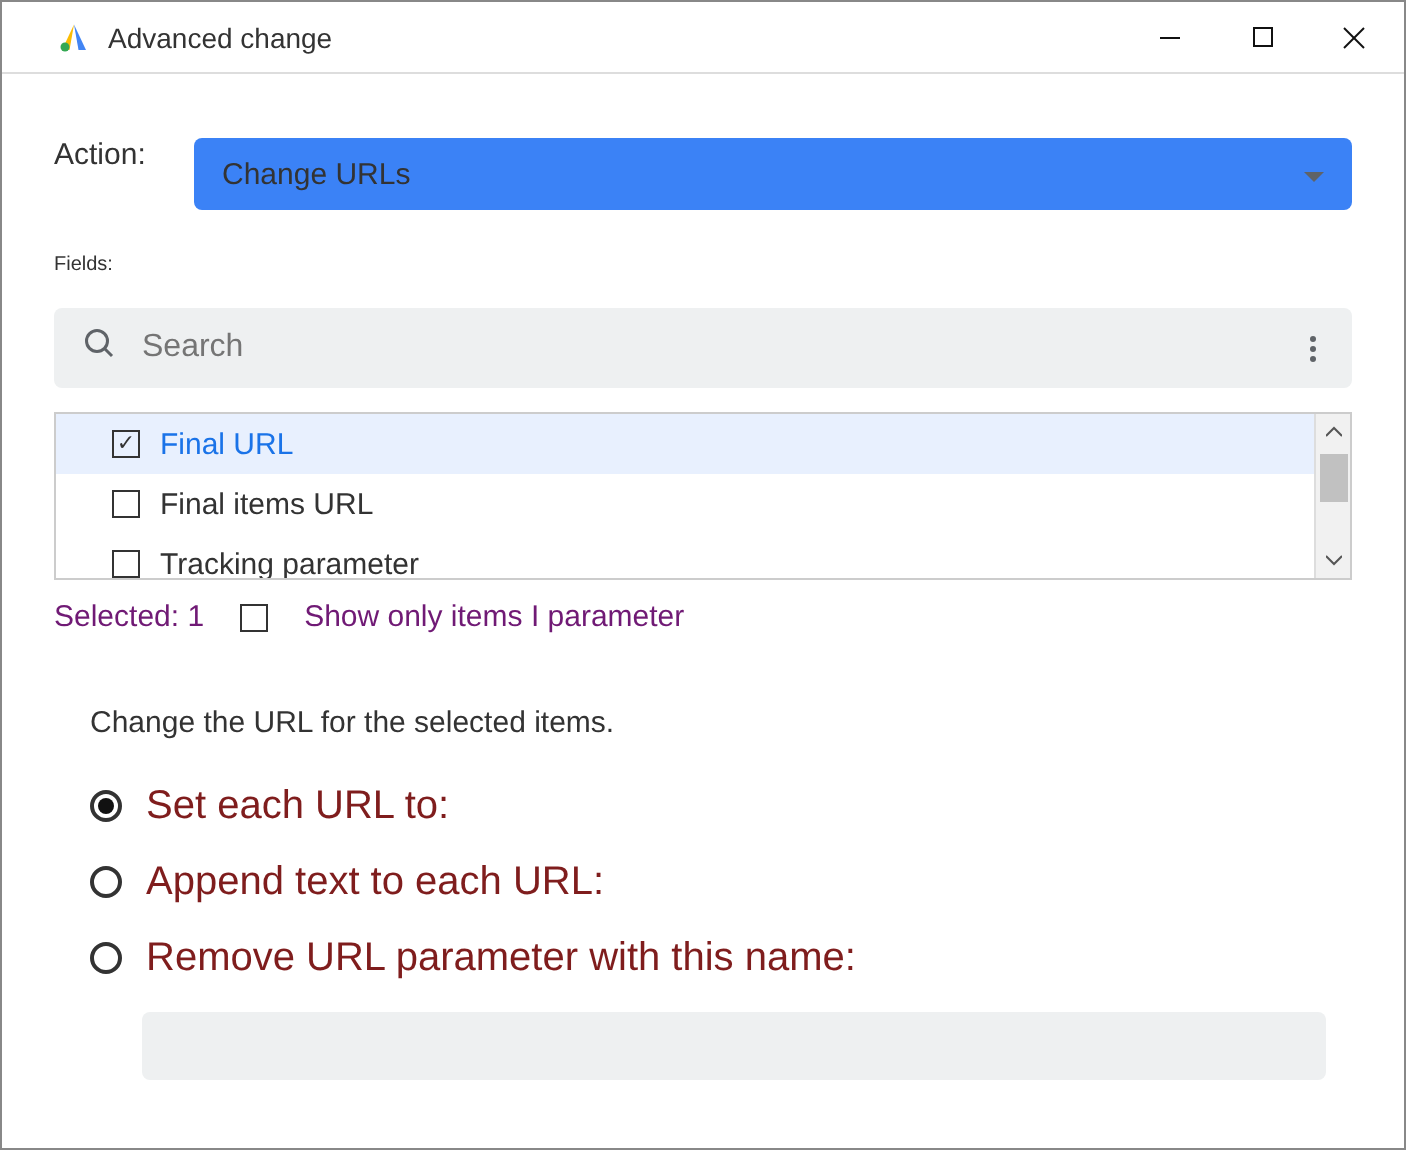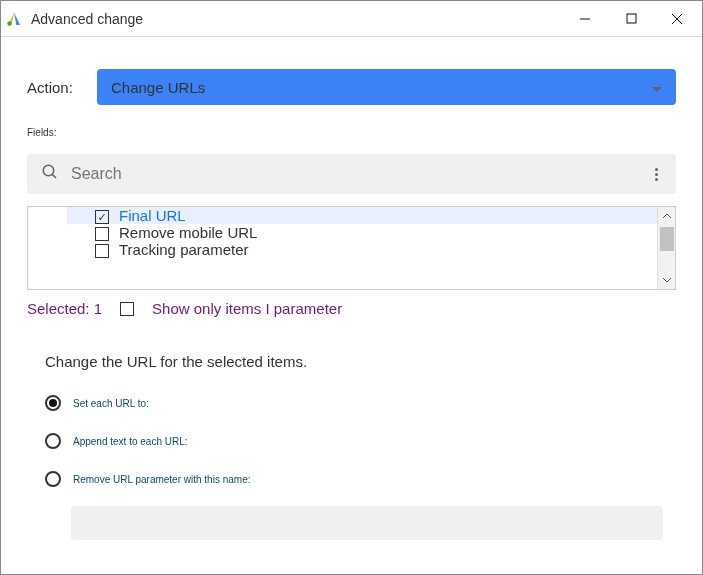--- a/index.html
+++ b/index.html
@@ -1,48 +1,48 @@
 <!DOCTYPE html>
 <html><head>
 <meta charset="utf-8">
 <style>
 * { box-sizing: border-box; margin: 0; padding: 0; font-family: Arial, sans-serif; }
 body { background: #fff; width: 703px; height: 575px; border: 1px solid #888; overflow: hidden; }
-.titlebar { display: flex; align-items: center; height: 36px; padding: 0 2px 0 4px; border-bottom: 1px solid #ddd; }
+.titlebar { display: flex; align-items: center; height: 36px; padding: 0 2px 0 27px; border-bottom: 1px solid #ddd; }
 .logo { width: 18px; height: 18px; margin-right: 8px; }
 .title { font-size: 14px; color: #333; flex: 1; }
 .win-controls { display: flex; }
 .win-btn { width: 46px; height: 32px; display: flex; align-items: center; justify-content: center; font-size: 14px; }
 .win-btn svg { stroke: #111; stroke-width: 1; fill: none; }
 .content { padding: 10px 26px 0 26px; }
-.row-action { display: flex; align-items: center; margin: 22px 0 0 0; }
+.row-action { display: flex; margin: 22px 0 0 0; }
 .action-label { font-size: 15px; color: #333; width: 70px; }
 .dropdown { flex: 1; background: #3b82f6; border-radius: 4px; height: 36px; display: flex; align-items: center; padding: 0 14px; font-size: 15px; color: #333; position: relative; }
 .caret { position: absolute; right: 14px; }
 .fields-label { font-size: 10px; color: #333; margin-top: 22px; }
 .searchbar { margin-top: 16px; background: #eef0f1; border-radius: 4px; height: 40px; display: flex; align-items: center; padding: 0 14px; }
 .search-icon { margin-right: 12px; color: #5f6368; }
 .search-input { flex: 1; border: none; background: transparent; font-size: 16px; outline: none; color: #5f6368; }
 .kebab { display: flex; flex-direction: column; gap: 2px; padding: 4px; }
 .kebab span { width: 3px; height: 3px; background: #5f6368; border-radius: 50%; }
 .listbox { margin-top: 12px; border: 1px solid #ccc; height: 84px; display: flex; }
 .list-items { flex: 1; overflow: hidden; }
-.list-row { display: flex; align-items: flex-end; height: 17px; padding: 0 0 0 28px; font-size: 15px; color: #333; margin-left: 39px; }
+.list-row { display: flex; align-items: center; height: 30px; padding: 0 0 0 28px; font-size: 15px; color: #333; }
 .list-row.selected { background: #e8f0fe; }
 .list-row.selected .rowlabel { color: #1a73e8; }
 .cb { width: 14px; height: 14px; border: 1.5px solid #333; margin-right: 10px; display: flex; align-items: center; justify-content: center; font-size: 11px; line-height: 1; }
 .cb.checked::after { content: "✓"; }
 .scrollbar { width: 18px; border-left: 1px solid #ddd; display: flex; flex-direction: column; align-items: center; background: #f1f1f1; }
 .scroll-arrow { height: 18px; display: flex; align-items: center; justify-content: center; width: 100%; font-size: 10px; color: #555; }
 .scroll-thumb { width: 14px; height: 24px; background: #c1c1c1; margin-top: 2px; }
 .scroll-spacer { flex: 1; }
 .selected-row { display: flex; align-items: center; margin-top: 10px; font-size: 15px; color: #701a75; gap: 18px; }
 .instruction { margin: 36px 0 0 18px; font-size: 15px; color: #333; }
 .radios { margin: 14px 0 0 18px; }
-.radio-row { display: flex; align-items: center; height: 38px; font-size: 10px; color: #0c4a6e; }
+.radio-row { display: flex; align-items: center; height: 38px; font-size: 20px; color: #7f1d1d; }
 .radio { width: 16px; height: 16px; border: 2px solid #333; border-radius: 50%; margin-right: 12px; display: flex; align-items: center; justify-content: center; }
 .radio.checked::after { content: ""; width: 8px; height: 8px; background: #111; border-radius: 50%; }
 .param-input { margin: 8px 0 0 44px; background: #eef0f1; border-radius: 4px; height: 34px; width: 592px; }
 </style>
 </head>
 <body>
 
 <div class="titlebar">
   <svg class="logo" viewBox="0 0 24 24">
     <path d="M12 3 L20 20 L15 20 Z" fill="#4285F4"></path>
@@ -102,21 +102,21 @@
   </div>
 
   <div class="listbox">
     <div class="list-items">
       <div class="list-row selected">
         <div class="cb checked"></div>
         <span class="rowlabel">Final URL</span>
       </div>
       <div class="list-row">
         <div class="cb"></div>
-        <span class="rowlabel">Remove mobile URL</span>
+        <span class="rowlabel">Final items URL</span>
       </div>
       <div class="list-row">
         <div class="cb"></div>
         <span class="rowlabel">Tracking parameter</span>
       </div>
     </div>
     <div class="scrollbar">
       <div class="scroll-arrow">
         <svg width="8" height="6">
             <path d="M0 5 L4 1 L8 5" fill="none" stroke="#555" stroke-width="1"></path>

